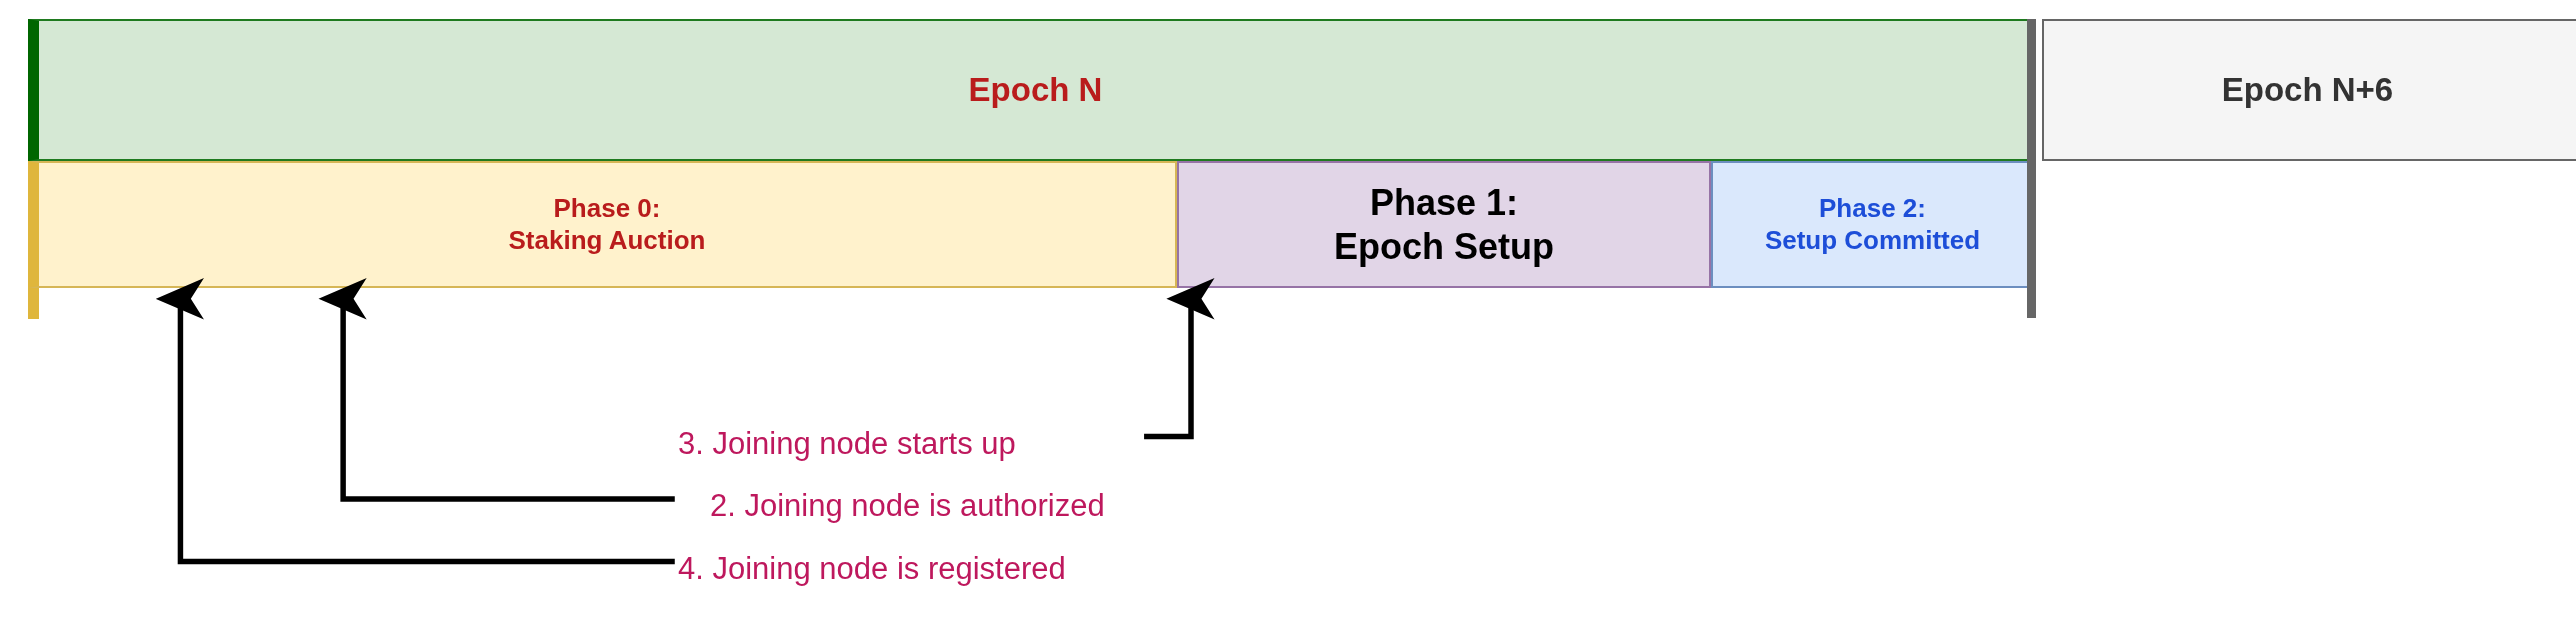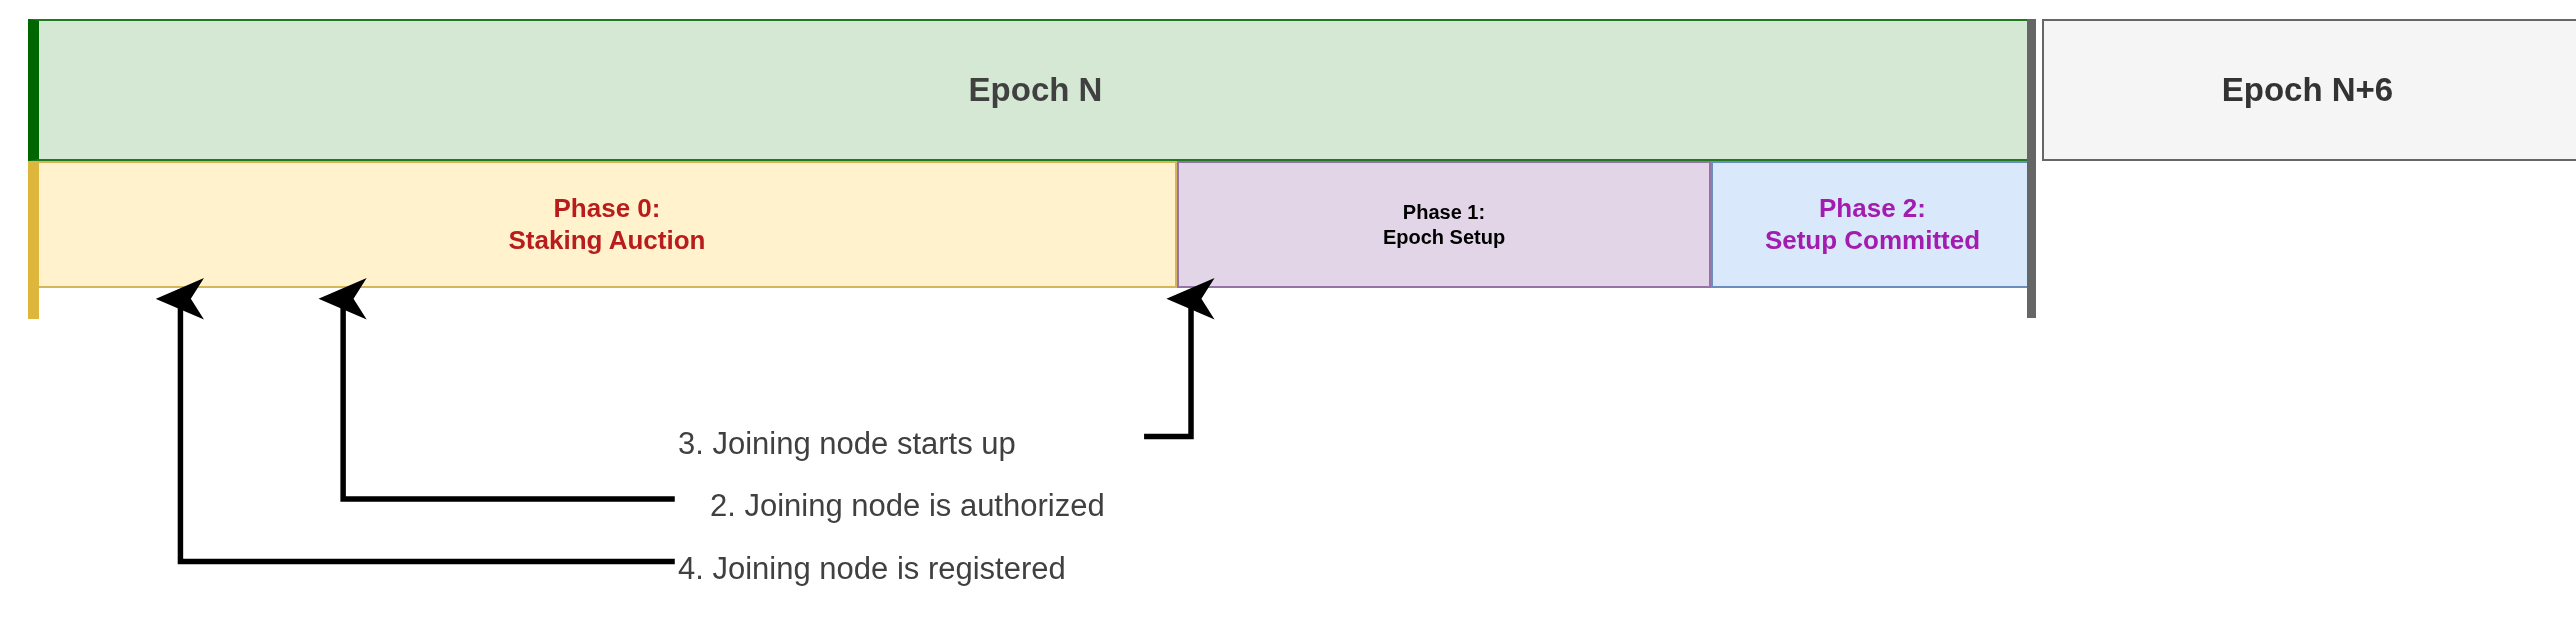--- a/index.html
+++ b/index.html
@@ -4,41 +4,41 @@
 <style>
   html,body{margin:0;padding:0;background:#ffffff;}
   body{width:2576px;height:632px;font-family:"Liberation Sans",sans-serif;}
   #stage{position:relative;width:2576px;height:632px;overflow:hidden;background:#fff;}
 
   .box{position:absolute;box-sizing:border-box;display:flex;align-items:center;
        justify-content:center;text-align:center;font-weight:bold;line-height:1.22;}
 
   #epoch-n{left:28px;top:19px;width:2006px;height:142px;
            background:#d5e8d4;border:2.3px solid #1f7a1f;border-left:11px solid #006600;
-           color:#404040;font-size:33px;}
+           color:#b91c1c;font-size:33px;}
   #epoch-n1{left:2042px;top:19px;width:548px;height:142px;
             background:#f5f5f5;border:2.3px solid #666666;
             color:#333333;font-size:33px;padding-right:17px;}
 
   #phase0{left:28px;top:161px;width:1149px;height:127px;
           background:#fff2cc;border:2.3px solid #d6b656;border-left:11px solid #dfb63c;
           color:#b91c1c;font-size:26px;}
   #phase1{left:1177px;top:161px;width:534px;height:127px;
           background:#e1d5e7;border:2.3px solid #9673a6;
-          color:#000000;font-size:20px;}
+          color:#000000;font-size:36px;}
   #phase2{left:1711px;top:161px;width:323px;height:127px;
           background:#dae8fc;border:2.3px solid #6c8ebf;
-          color:#a21caf;font-size:26px;white-space:nowrap;}
+          color:#1d4ed8;font-size:26px;white-space:nowrap;}
 
   #yellow-tail{position:absolute;left:28px;top:288px;width:11px;height:31px;background:#dfb63c;}
   #gray-divider{position:absolute;left:2027px;top:19px;width:8.6px;height:299px;background:#666666;}
 
   #wires{position:absolute;left:0;top:0;width:2576px;height:632px;pointer-events:none;}
 
-  .anno{position:absolute;font-size:31px;color:#404040;white-space:nowrap;
+  .anno{position:absolute;font-size:31px;color:#be185d;white-space:nowrap;
         font-family:"Liberation Sans",sans-serif;}
   #anno3{left:678px;top:426px;}
   #anno2{left:678px;top:488px;margin-left:32px;}
   #anno1{left:678px;top:551px;}
 </style>
 </head>
 <body>
 
 <div id="stage">
 

